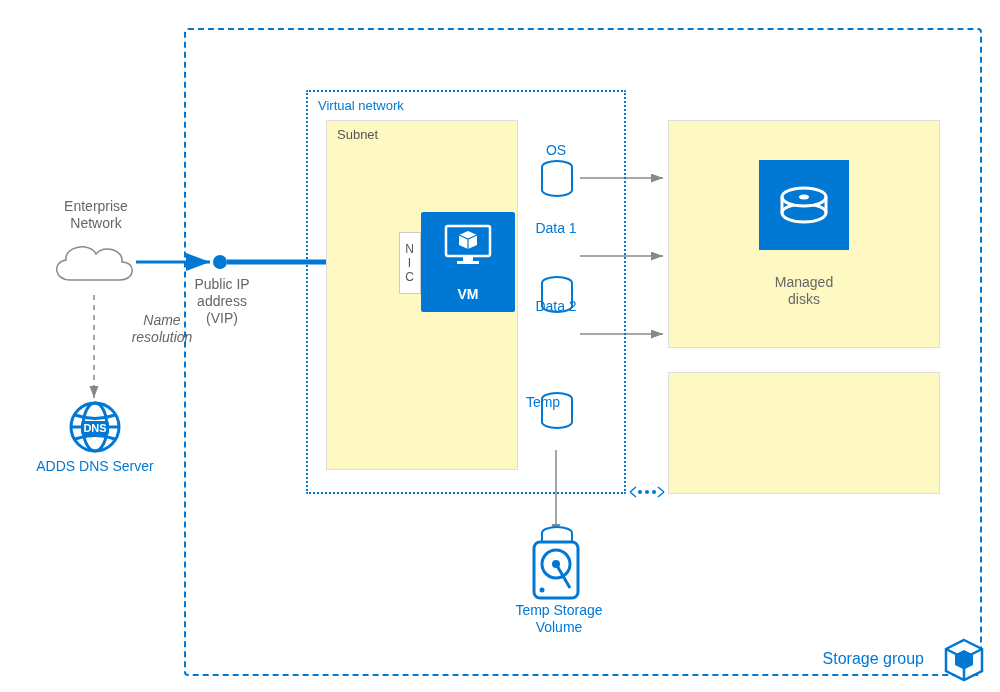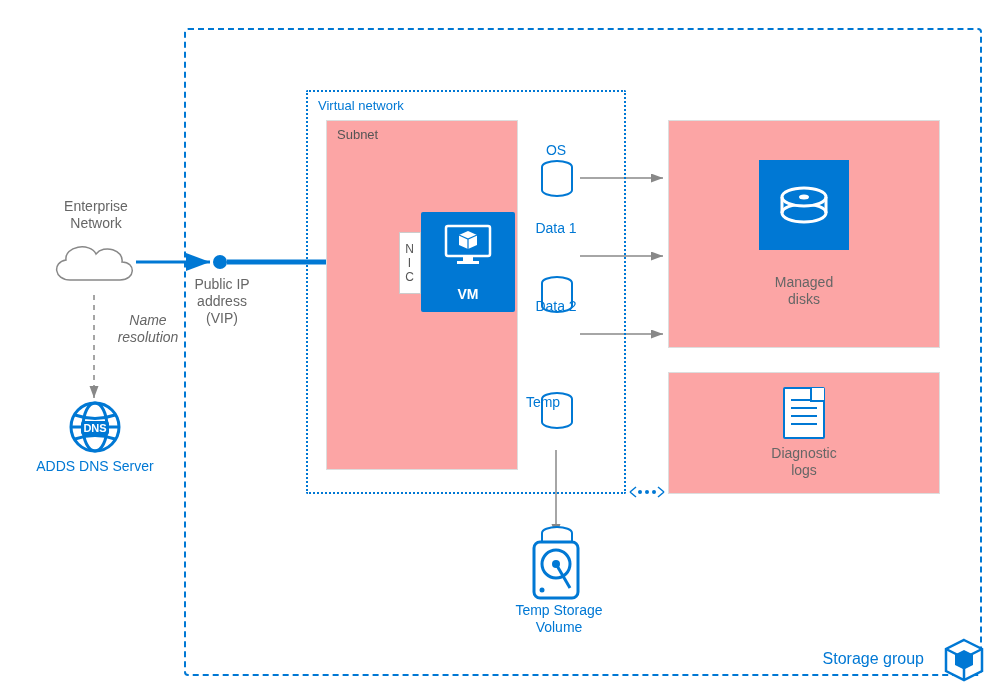--- a/index.html
+++ b/index.html
@@ -18,21 +18,21 @@
   .italic { font-style: italic; }
   .dashed-box {
     border: 2px dashed #0078d4;
     border-radius: 4px;
   }
   .dotted-box {
     border: 2px dotted #0078d4;
     border-radius: 2px;
   }
   .grey-box {
-    background: #fca5a5;
+    background: #fef9c3;
     border: 1px solid #ddd;
   }
   .vm-box {
     background: #0078d4;
     border-radius: 2px;
     display:flex;
     flex-direction:column;
     align-items:center;
     justify-content:center;
     color:#fff;
@@ -126,21 +126,21 @@
   </g>
 </svg>
 
 <div class="abs" style="left:46px;top:238px;width:92px;height:52px">
   <svg width="92" height="52" viewBox="0 0 92 52">
     <path d="M24 42 C8 42 6 24 20 22 C18 8 44 4 50 16 C58 6 78 12 76 24 C90 24 90 42 74 42 Z" fill="#fff" stroke="#888" stroke-width="1.5"></path>
   </svg>
 </div>
 <div class="abs label" style="left:46px;top:198px;width:100px;white-space:pre-line">Enterprise
 Network</div>
-<div class="abs label italic" style="left:108px;top:312px;width:80px;white-space:pre-line">Name
+<div class="abs label italic" style="left:122px;top:312px;width:80px;white-space:pre-line">Name
 resolution</div>
 
 <div class="abs" style="left:68px;top:400px;width:54px;height:54px">
   <svg width="54" height="54" viewBox="0 0 54 54">
     <circle cx="27" cy="27" r="24" fill="#fff" stroke="#0078d4" stroke-width="3"></circle>
     <ellipse cx="27" cy="27" rx="12" ry="24" fill="none" stroke="#0078d4" stroke-width="3"></ellipse>
     <line x1="3" y1="27" x2="51" y2="27" stroke="#0078d4" stroke-width="3"></line>
     <path d="M7 15 Q27 22 47 15" fill="none" stroke="#0078d4" stroke-width="3"></path>
     <path d="M7 39 Q27 32 47 39" fill="none" stroke="#0078d4" stroke-width="3"></path>
     <rect x="13" y="21" width="28" height="14" rx="3" fill="#0078d4"></rect>
@@ -228,25 +228,20 @@
       <ellipse cx="27" cy="14" rx="22" ry="9" fill="#0078d4" stroke="#fff" stroke-width="3"></ellipse>
       <ellipse cx="27" cy="14" rx="5" ry="2.5" fill="#fff"></ellipse>
       <path d="M5 14 L5 30 M49 14 L49 30" stroke="#fff" stroke-width="3"></path>
     </svg>
   </div>
   <div class="label" style="margin-top:24px;white-space:pre-line">Managed
 disks</div>
 </div>
 
 <div class="abs grey-box" style="left:668px;top:372px;width:272px;height:122px;display:flex;align-items:center;justify-content:space-around;padding:10px">
-  <div style="display:flex;flex-direction:column;align-items:center;gap:6px">
-    <div class="doc-icon"></div>
-    <div class="label" style="white-space:pre-line">Diagnostic
-logs</div>
-  </div>
 </div>
 
 <div class="abs" style="left:530px;top:540px;width:52px;height:60px">
   <svg width="52" height="60" viewBox="0 0 52 60">
     <rect x="4" y="2" width="44" height="56" rx="6" fill="#fff" stroke="#0078d4" stroke-width="3"></rect>
     <circle cx="26" cy="24" r="14" fill="none" stroke="#0078d4" stroke-width="3"></circle>
     <circle cx="26" cy="24" r="4" fill="#0078d4"></circle>
     <path d="M26 24 L40 48" stroke="#0078d4" stroke-width="3"></path>
     <circle cx="12" cy="50" r="2.5" fill="#0078d4"></circle>
   </svg>

